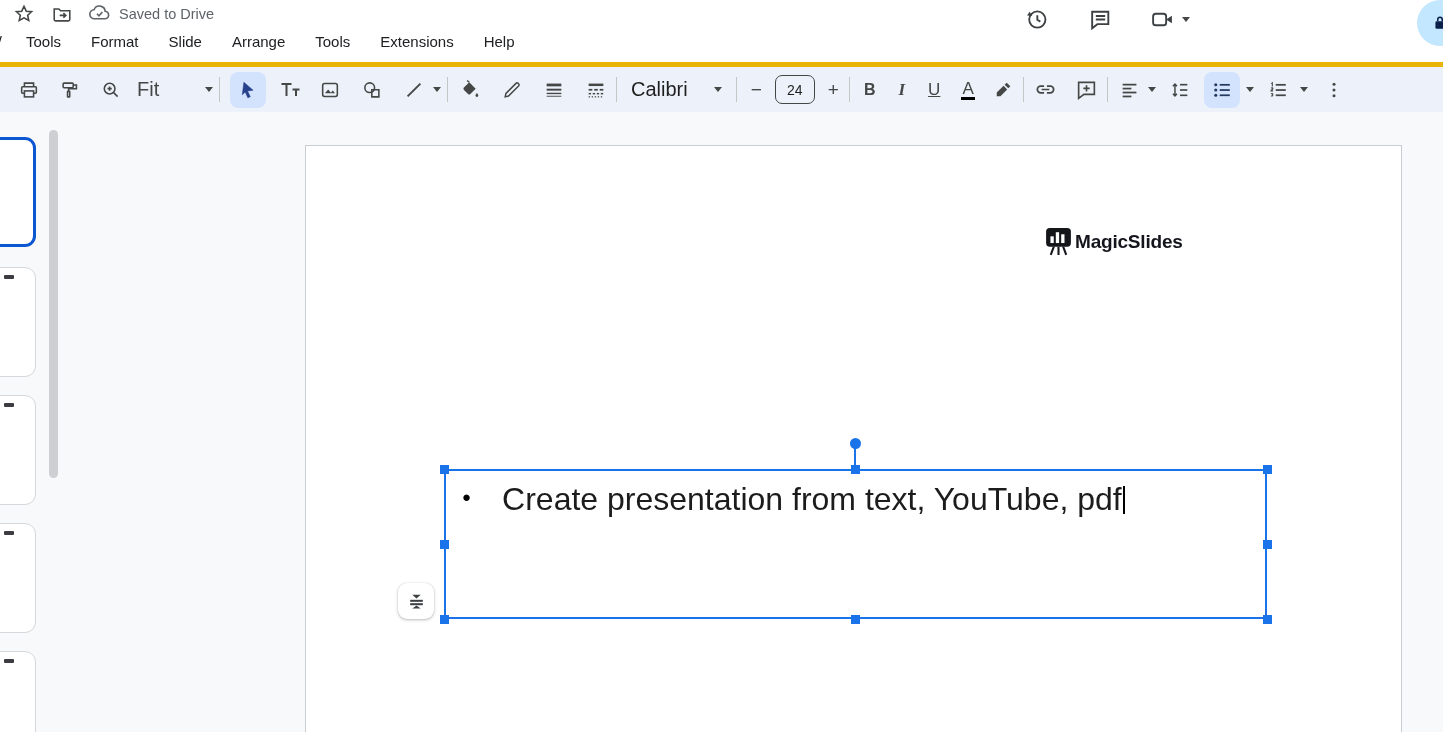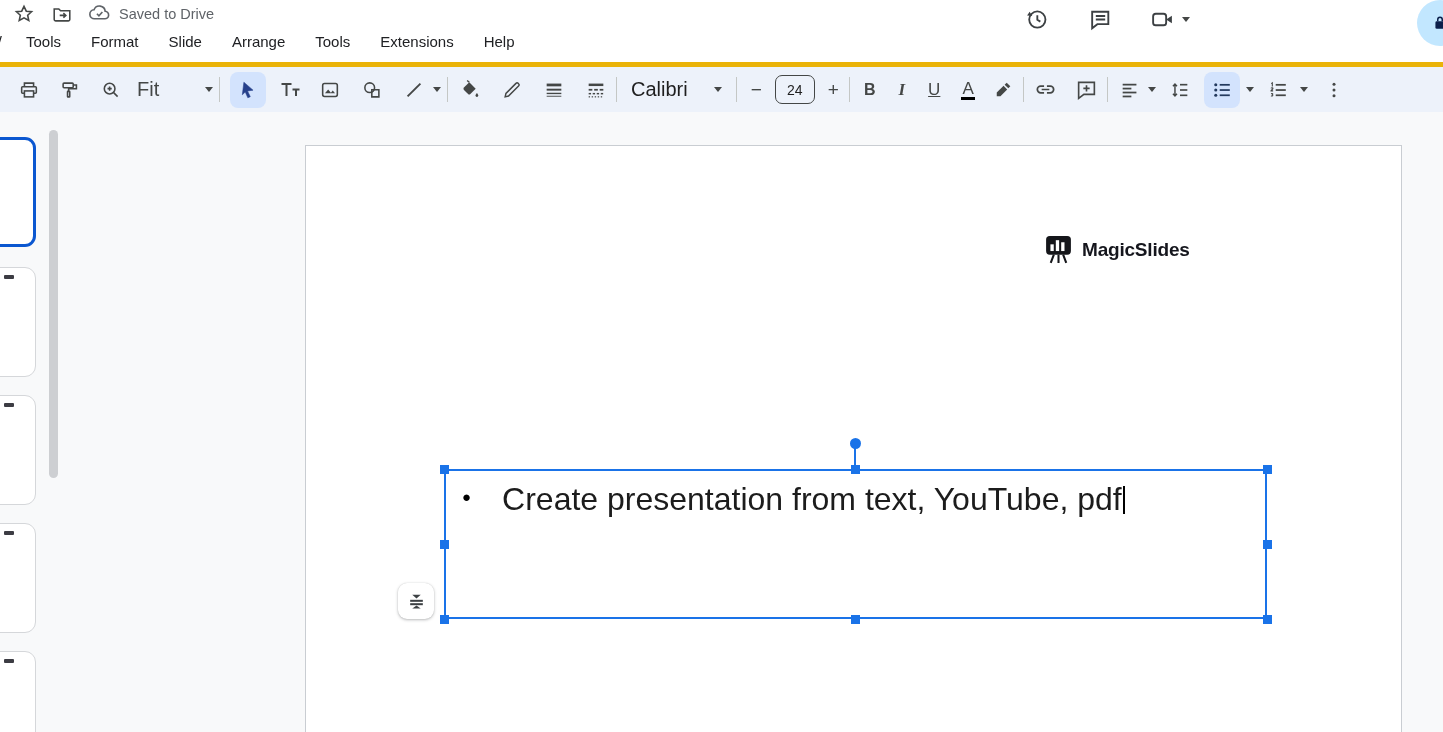--- a/index.html
+++ b/index.html
@@ -48,21 +48,21 @@
     border:1px solid #d5d7da; border-radius:11px; cursor:pointer; }
   .thumb.sel { border:3px solid #0b57d0; }
   .thumb .mini-logo { position:absolute; left:162px; top:7px; width:10px; height:4px; background:#3c3c43; border-radius:1px; }
 
   #film-scrollbar { position:absolute; left:49px; top:18px; width:9px; height:348px;
     background:#cdcfd2; border-radius:5px; cursor:pointer; }
 
   #slide { position:absolute; left:305px; top:33px; width:1097px; height:640px; background:#fff;
     border:1px solid #c9cdd2; cursor:default; }
 
-  #brand { position:absolute; left:738px; top:88px; display:flex; align-items:center; gap:9px; cursor:pointer;text-align:right; }
+  #brand { position:absolute; left:738px; top:80px; display:flex; align-items:center; gap:2px; cursor:pointer;text-align:right; }
   #brand .brand-text { font-size:19px; font-weight:800; color:#15161d; letter-spacing:-.2px; }
 
   #slide-title { position:absolute; left:-27px; top:246px; width:100%; text-align:center; cursor:text; }
   #slide-title span { display:inline-block; font-size:40px; font-weight:800; color:#000;
     transform:scaleX(.80); transform-origin:50% 50%; letter-spacing:-.5px; white-space:nowrap; }
 
   #textbox { position:absolute; left:138px; top:323px; width:823px; height:150px;
     border:2px solid #1a73e8; cursor:text; }
   #bullet-row { display:flex; align-items:flex-start; padding:10px 0 0 16px; }
   #bullet-glyph { font-size:15px; color:#000; margin-top:7px; }

